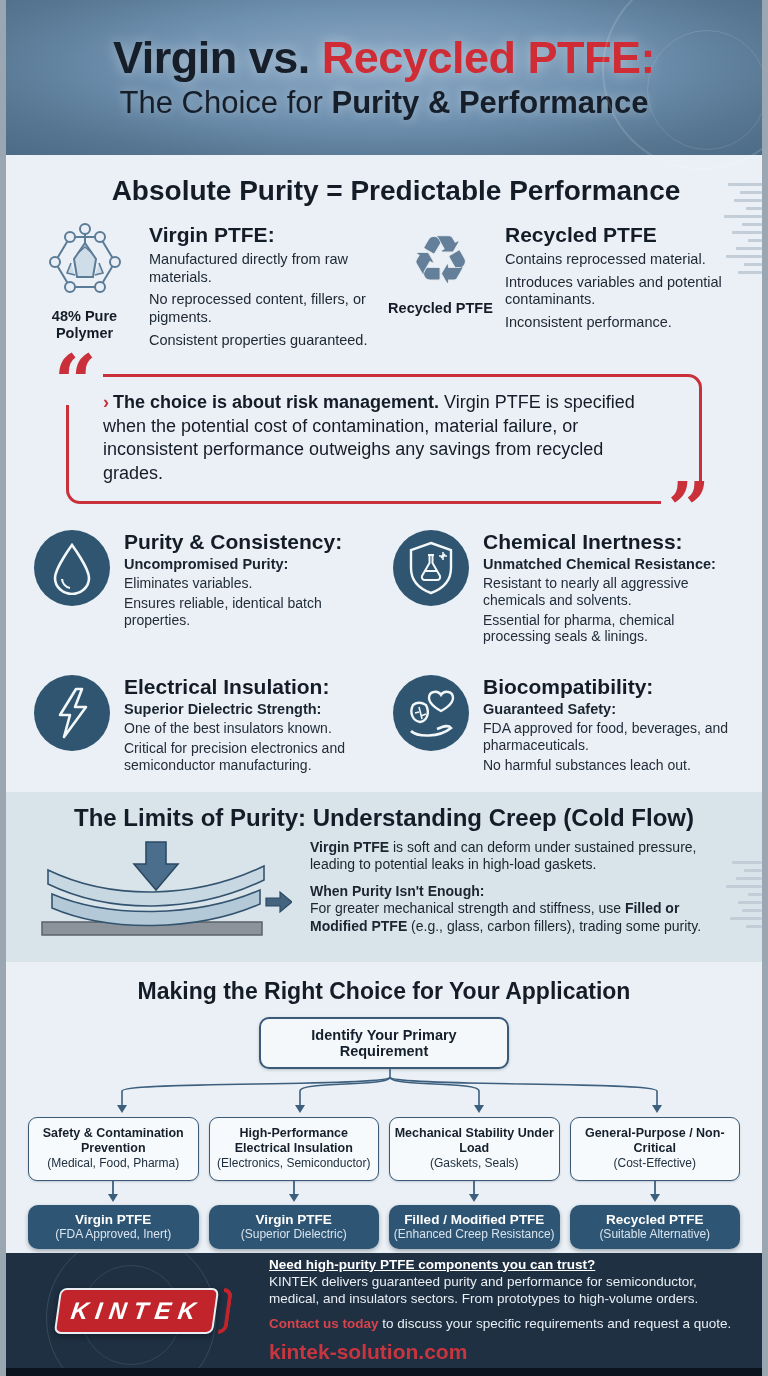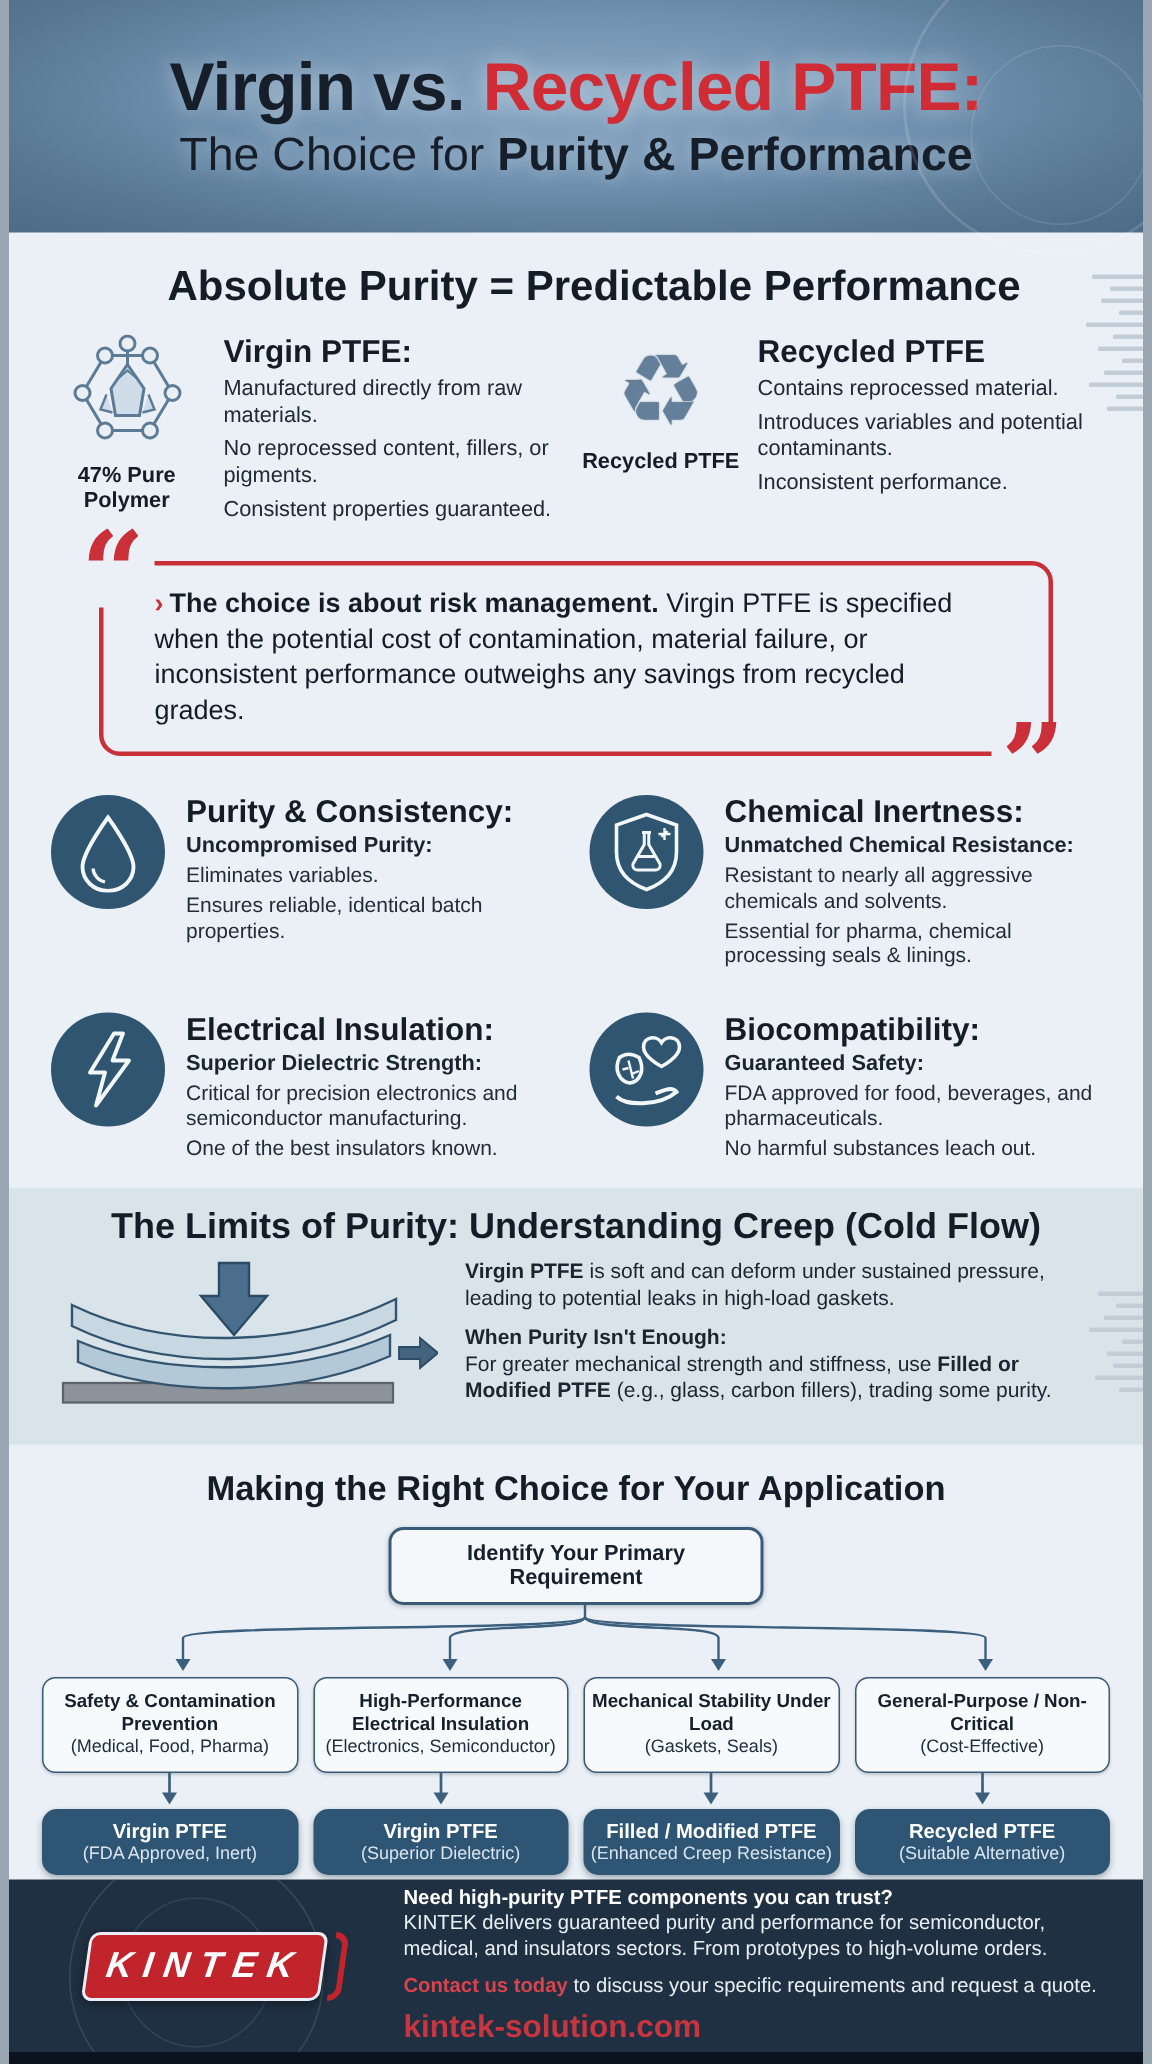--- a/index.html
+++ b/index.html
@@ -103,21 +103,21 @@
   .f-ring2 { position:absolute; left:75px; top:12px; width:100px; height:100px;
     border:1px solid rgba(160,190,215,.15); border-radius:50%; }
   .logo-zone { width:215px; flex-shrink:0; display:flex; align-items:center; justify-content:center; position:relative; }
   .logo-badge { transform:skewX(-8deg); background:#c2242c; border:2px solid #e8eef3; border-radius:7px;
     padding:7px 12px; box-shadow:0 2px 6px rgba(0,0,0,.4); display:inline-block; }
   .logo-badge .txt { display:inline-block; transform:skewX(0deg); color:#ffffff; font-weight:bold;
     font-style:italic; font-size:24px; letter-spacing:7px; }
   .logo-bracket { transform:skewX(-8deg); width:9px; height:46px; border:4px solid #c2242c; border-left:none;
     border-radius:0 10px 10px 0; margin-left:5px; }
   .f-text { margin-left:18px; font-size:13.5px; line-height:1.28; color:#e9eef3; position:relative; }
-  .f-text .head { font-weight:bold; color:#ffffff; }
+  .f-text .head { font-weight:bold; color:#ffffff;text-decoration:underline; }
   .f-text .cta { margin-top:8px; }
   .f-text .cta .red { color:#d8434d; font-weight:bold; cursor:pointer; }
   .f-text .site { margin-top:6px; font-size:21px; font-weight:bold; color:#c8353f; cursor:pointer; }
 </style>
 </head>
 <body>
 
 <div class="page">
 
   <div class="hero">
@@ -172,21 +172,21 @@
                 <circle cx="41" cy="6" r="5"></circle>
                   <circle cx="71" cy="39" r="5"></circle>
                   <circle cx="56" cy="64" r="5"></circle>
                 <circle cx="26" cy="64" r="5"></circle>
                   <circle cx="11" cy="39" r="5"></circle>
                   <circle cx="26" cy="14" r="5"></circle>
                   <circle cx="56" cy="14" r="5"></circle>
               </g>
             </svg>
           </span>
-          <div class="picon-label">47% Pure Polymer</div>
+          <div class="picon-label">48% Pure Polymer</div>
         </div>
         <div class="ptext">
           <h3>Virgin PTFE:</h3>
           <div class="pt">Manufactured directly from raw materials.</div>
           <div class="pt">No reprocessed content, fillers, or pigments.</div>
           <div class="pt">Consistent properties guaranteed.</div>
         </div>
       </div>
       <div class="pcol">
         <div class="picon-wrap">
@@ -244,22 +244,22 @@
     </div>
     <div class="feat">
       <div class="feat-icon">
         <svg width="44" height="56" viewBox="0 0 44 56" fill="none" stroke="#f2f7fa" stroke-width="2.6" stroke-linejoin="round">
           <polygon points="26,4 10,30 20,30 14,52 36,22 25,22 32,4"></polygon>
         </svg>
       </div>
       <div>
         <h3>Electrical Insulation:</h3>
         <div class="fsub">Superior Dielectric Strength:</div>
+        <div class="fp">One of the best insulators known.</div>
         <div class="fp">Critical for precision electronics and semiconductor manufacturing.</div>
-        <div class="fp">One of the best insulators known.</div>
       </div>
     </div>
     <div class="feat">
       <div class="feat-icon">
         <svg width="56" height="56" viewBox="0 0 56 56" fill="none" stroke="#f2f7fa" stroke-width="2.4">
           <path d="M38,10 c3,-5 12,-4 12,3 c0,7 -12,13 -12,13 c0,0 -12,-6 -12,-13 c0,-7 9,-8 12,-3 Z"></path>
           <path d="M10,20 c-4,8 0,16 7,17 c7,-1 10,-9 6,-17 c-5,-3 -9,-3 -13,0 Z"></path>
           <path d="M16,22 l3,12 M16,27 l-4,1 M18,31 l5,-2" stroke-width="1.6"></path>
           <path d="M8,46 c6,6 28,7 40,-3 c-3,-4 -9,-1 -14,1" stroke-width="2.6"></path>
         </svg>

